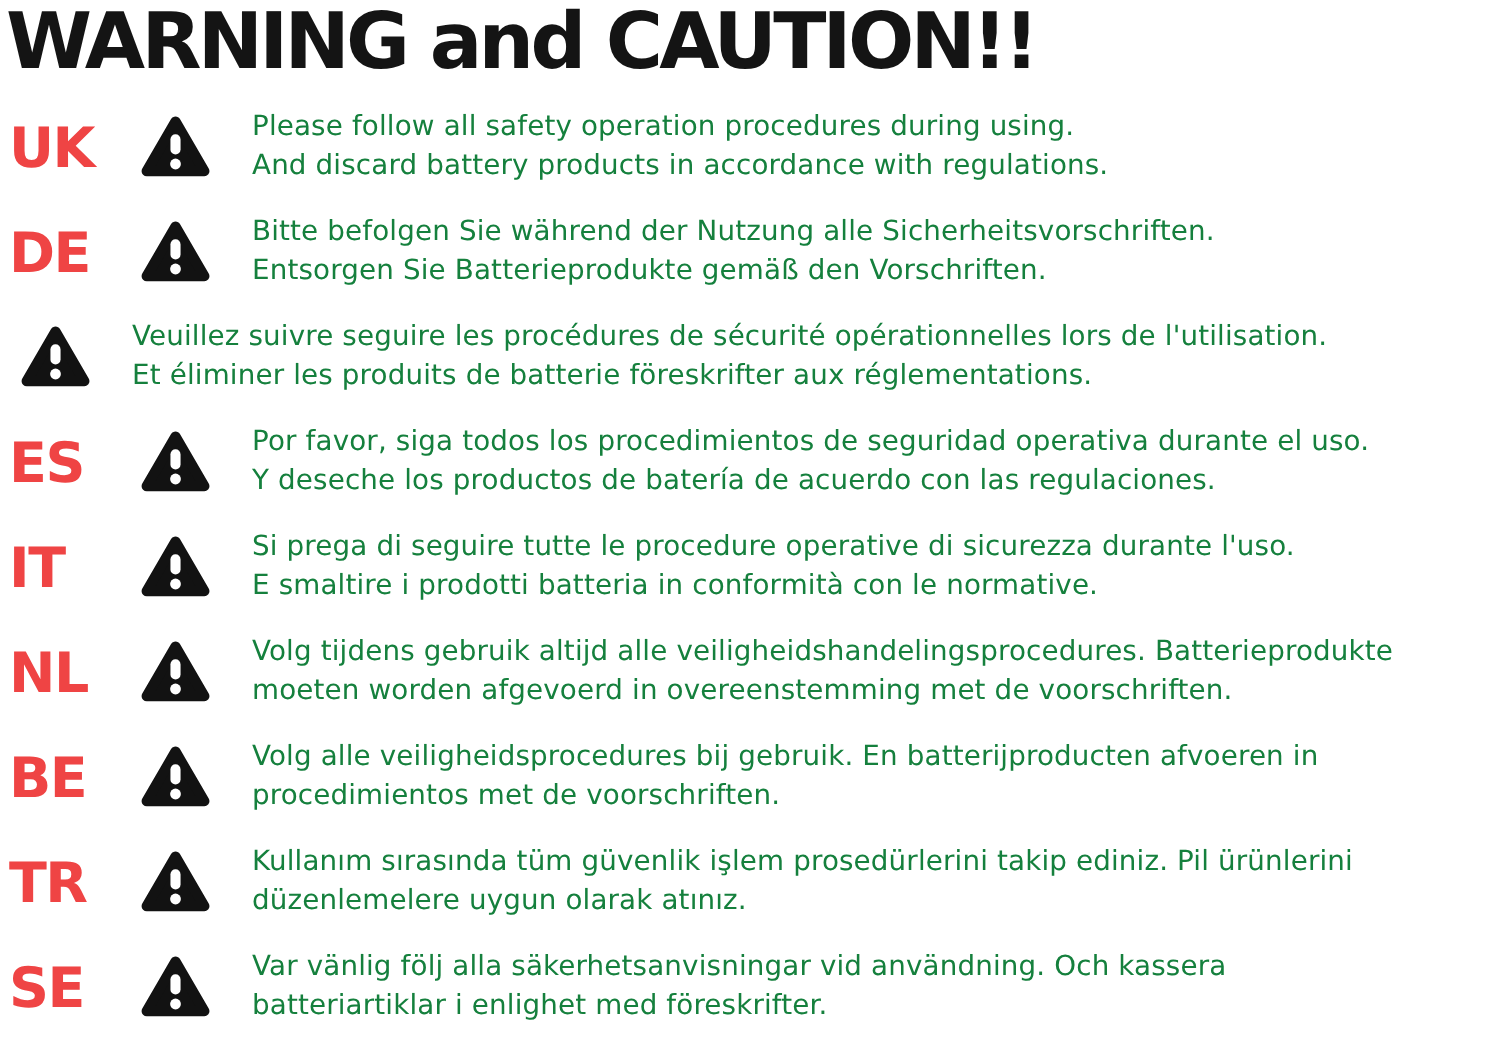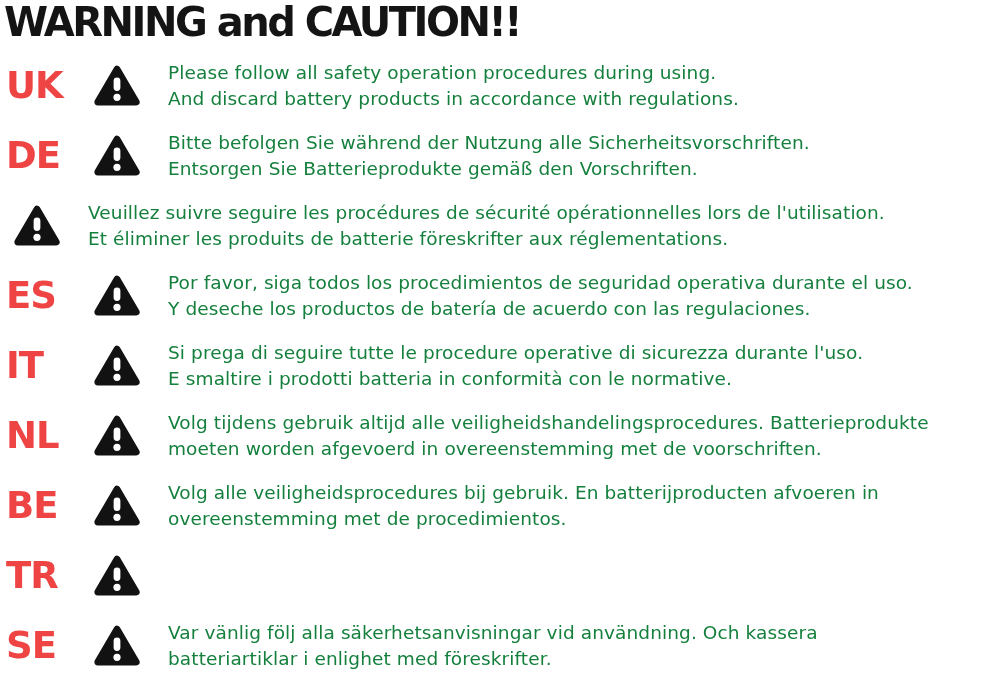--- a/index.html
+++ b/index.html
@@ -10,21 +10,21 @@
     overflow: hidden;
     font-family: "DejaVu Sans", "Liberation Sans", sans-serif;
   }
   .page {
     width: 1000px;
     height: 691px;
     padding: 0 0 0 4px;
     background: #ffffff;
   }
   .page-title {
-    font-size: 40px;
+    font-size: 52px;
     font-weight: 800;
     letter-spacing: -2.5px;
     color: #141414;
     line-height: 1.05;
     padding-top: 1px;
     margin-bottom: 16px;
     white-space: nowrap;
   }
   .rows { display: block; }
   .row {
@@ -160,32 +160,36 @@
     <div class="code">BE</div>
     <div class="icon-cell">
       <svg width="46" height="50" viewBox="0 0 60 56" aria-hidden="true">
         <path d="M30 6 L55 49 L5 49 Z" fill="#121212" stroke="#121212" stroke-width="9" stroke-linejoin="round"></path>
         <rect x="25.6" y="17" width="8.8" height="17.5" rx="4.4" fill="#ffffff"></rect>
         <circle cx="30" cy="42.8" r="4.7" fill="#ffffff"></circle>
       </svg>
     </div>
     <div class="text-cell">
       <div class="text-line">Volg alle veiligheidsprocedures bij gebruik. En batterijproducten afvoeren in</div>
-      <div class="text-line">overeenstemming met de procedimientos.</div>
+      <div class="text-line">procedimientos met de voorschriften.</div>
     </div>
   </div>
 
   <div class="row">
     <div class="code">TR</div>
     <div class="icon-cell">
       <svg width="46" height="50" viewBox="0 0 60 56" aria-hidden="true">
         <path d="M30 6 L55 49 L5 49 Z" fill="#121212" stroke="#121212" stroke-width="9" stroke-linejoin="round"></path>
         <rect x="25.6" y="17" width="8.8" height="17.5" rx="4.4" fill="#ffffff"></rect>
         <circle cx="30" cy="42.8" r="4.7" fill="#ffffff"></circle>
       </svg>
+    </div>
+    <div class="text-cell">
+      <div class="text-line">Kullanım sırasında tüm güvenlik işlem prosedürlerini takip ediniz. Pil ürünlerini</div>
+      <div class="text-line">düzenlemelere uygun olarak atınız.</div>
     </div>
   </div>
 
   <div class="row">
     <div class="code">SE</div>
     <div class="icon-cell">
       <svg width="46" height="50" viewBox="0 0 60 56" aria-hidden="true">
         <path d="M30 6 L55 49 L5 49 Z" fill="#121212" stroke="#121212" stroke-width="9" stroke-linejoin="round"></path>
         <rect x="25.6" y="17" width="8.8" height="17.5" rx="4.4" fill="#ffffff"></rect>
         <circle cx="30" cy="42.8" r="4.7" fill="#ffffff"></circle>

